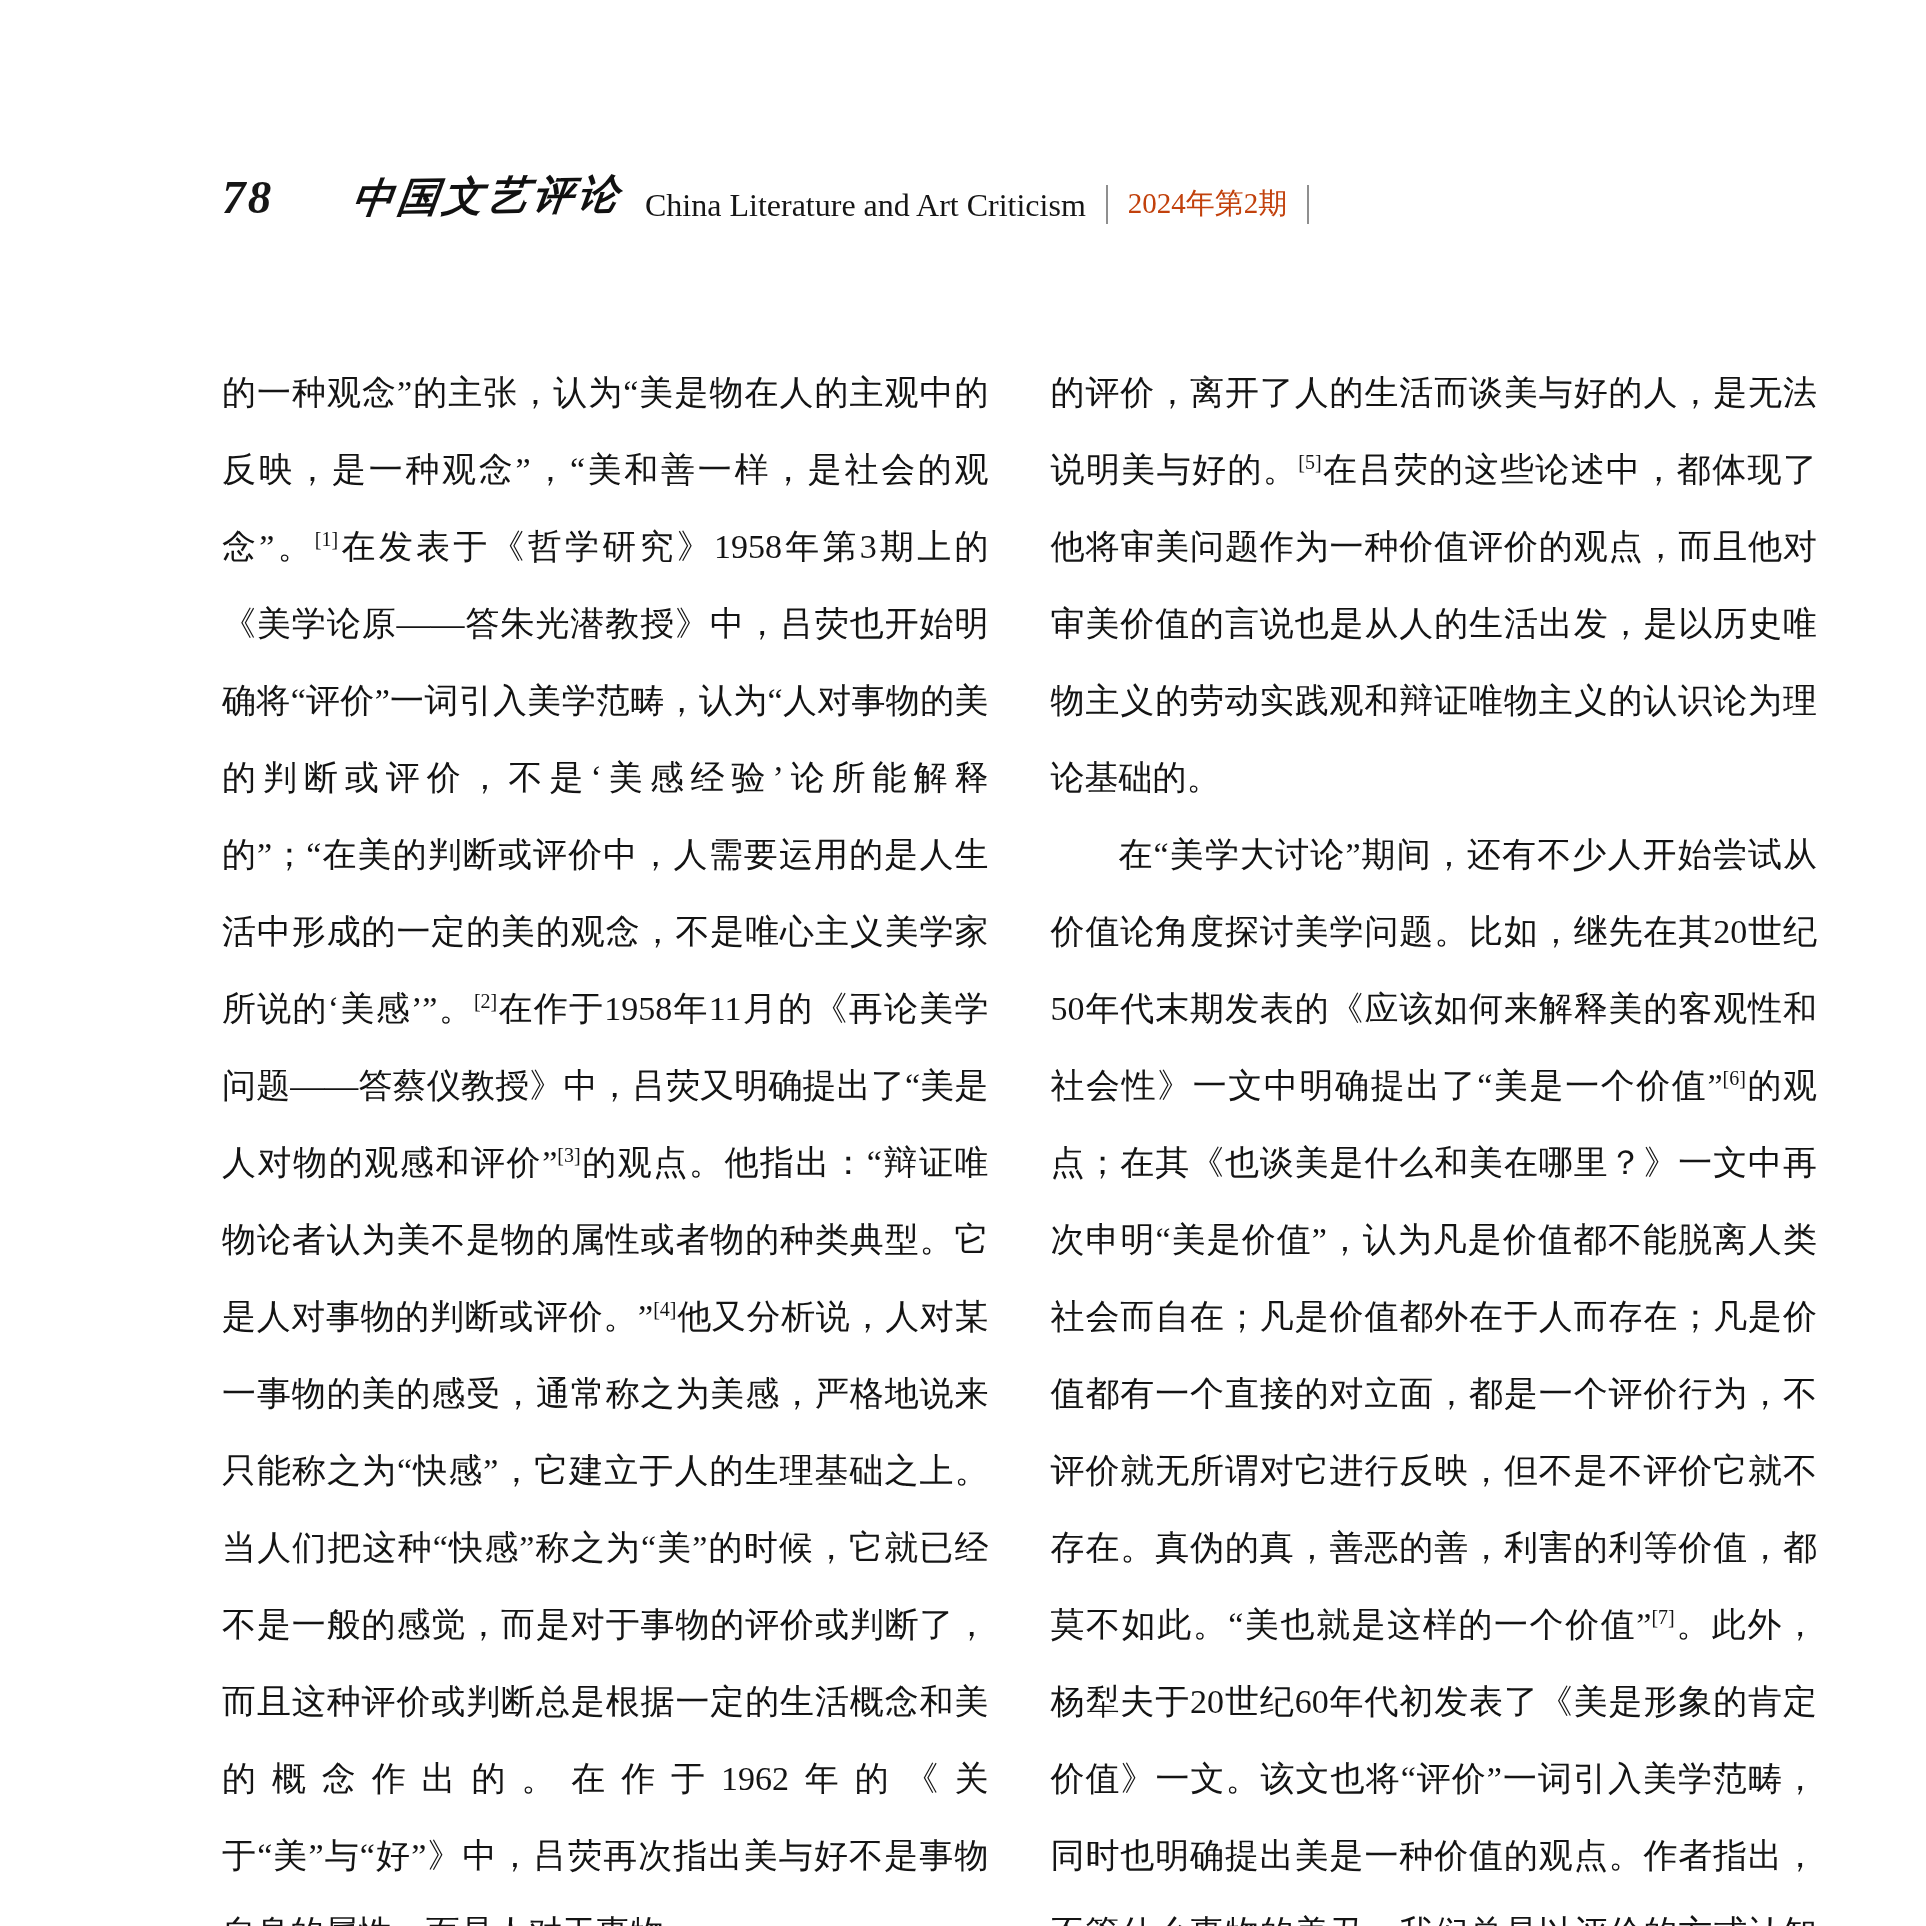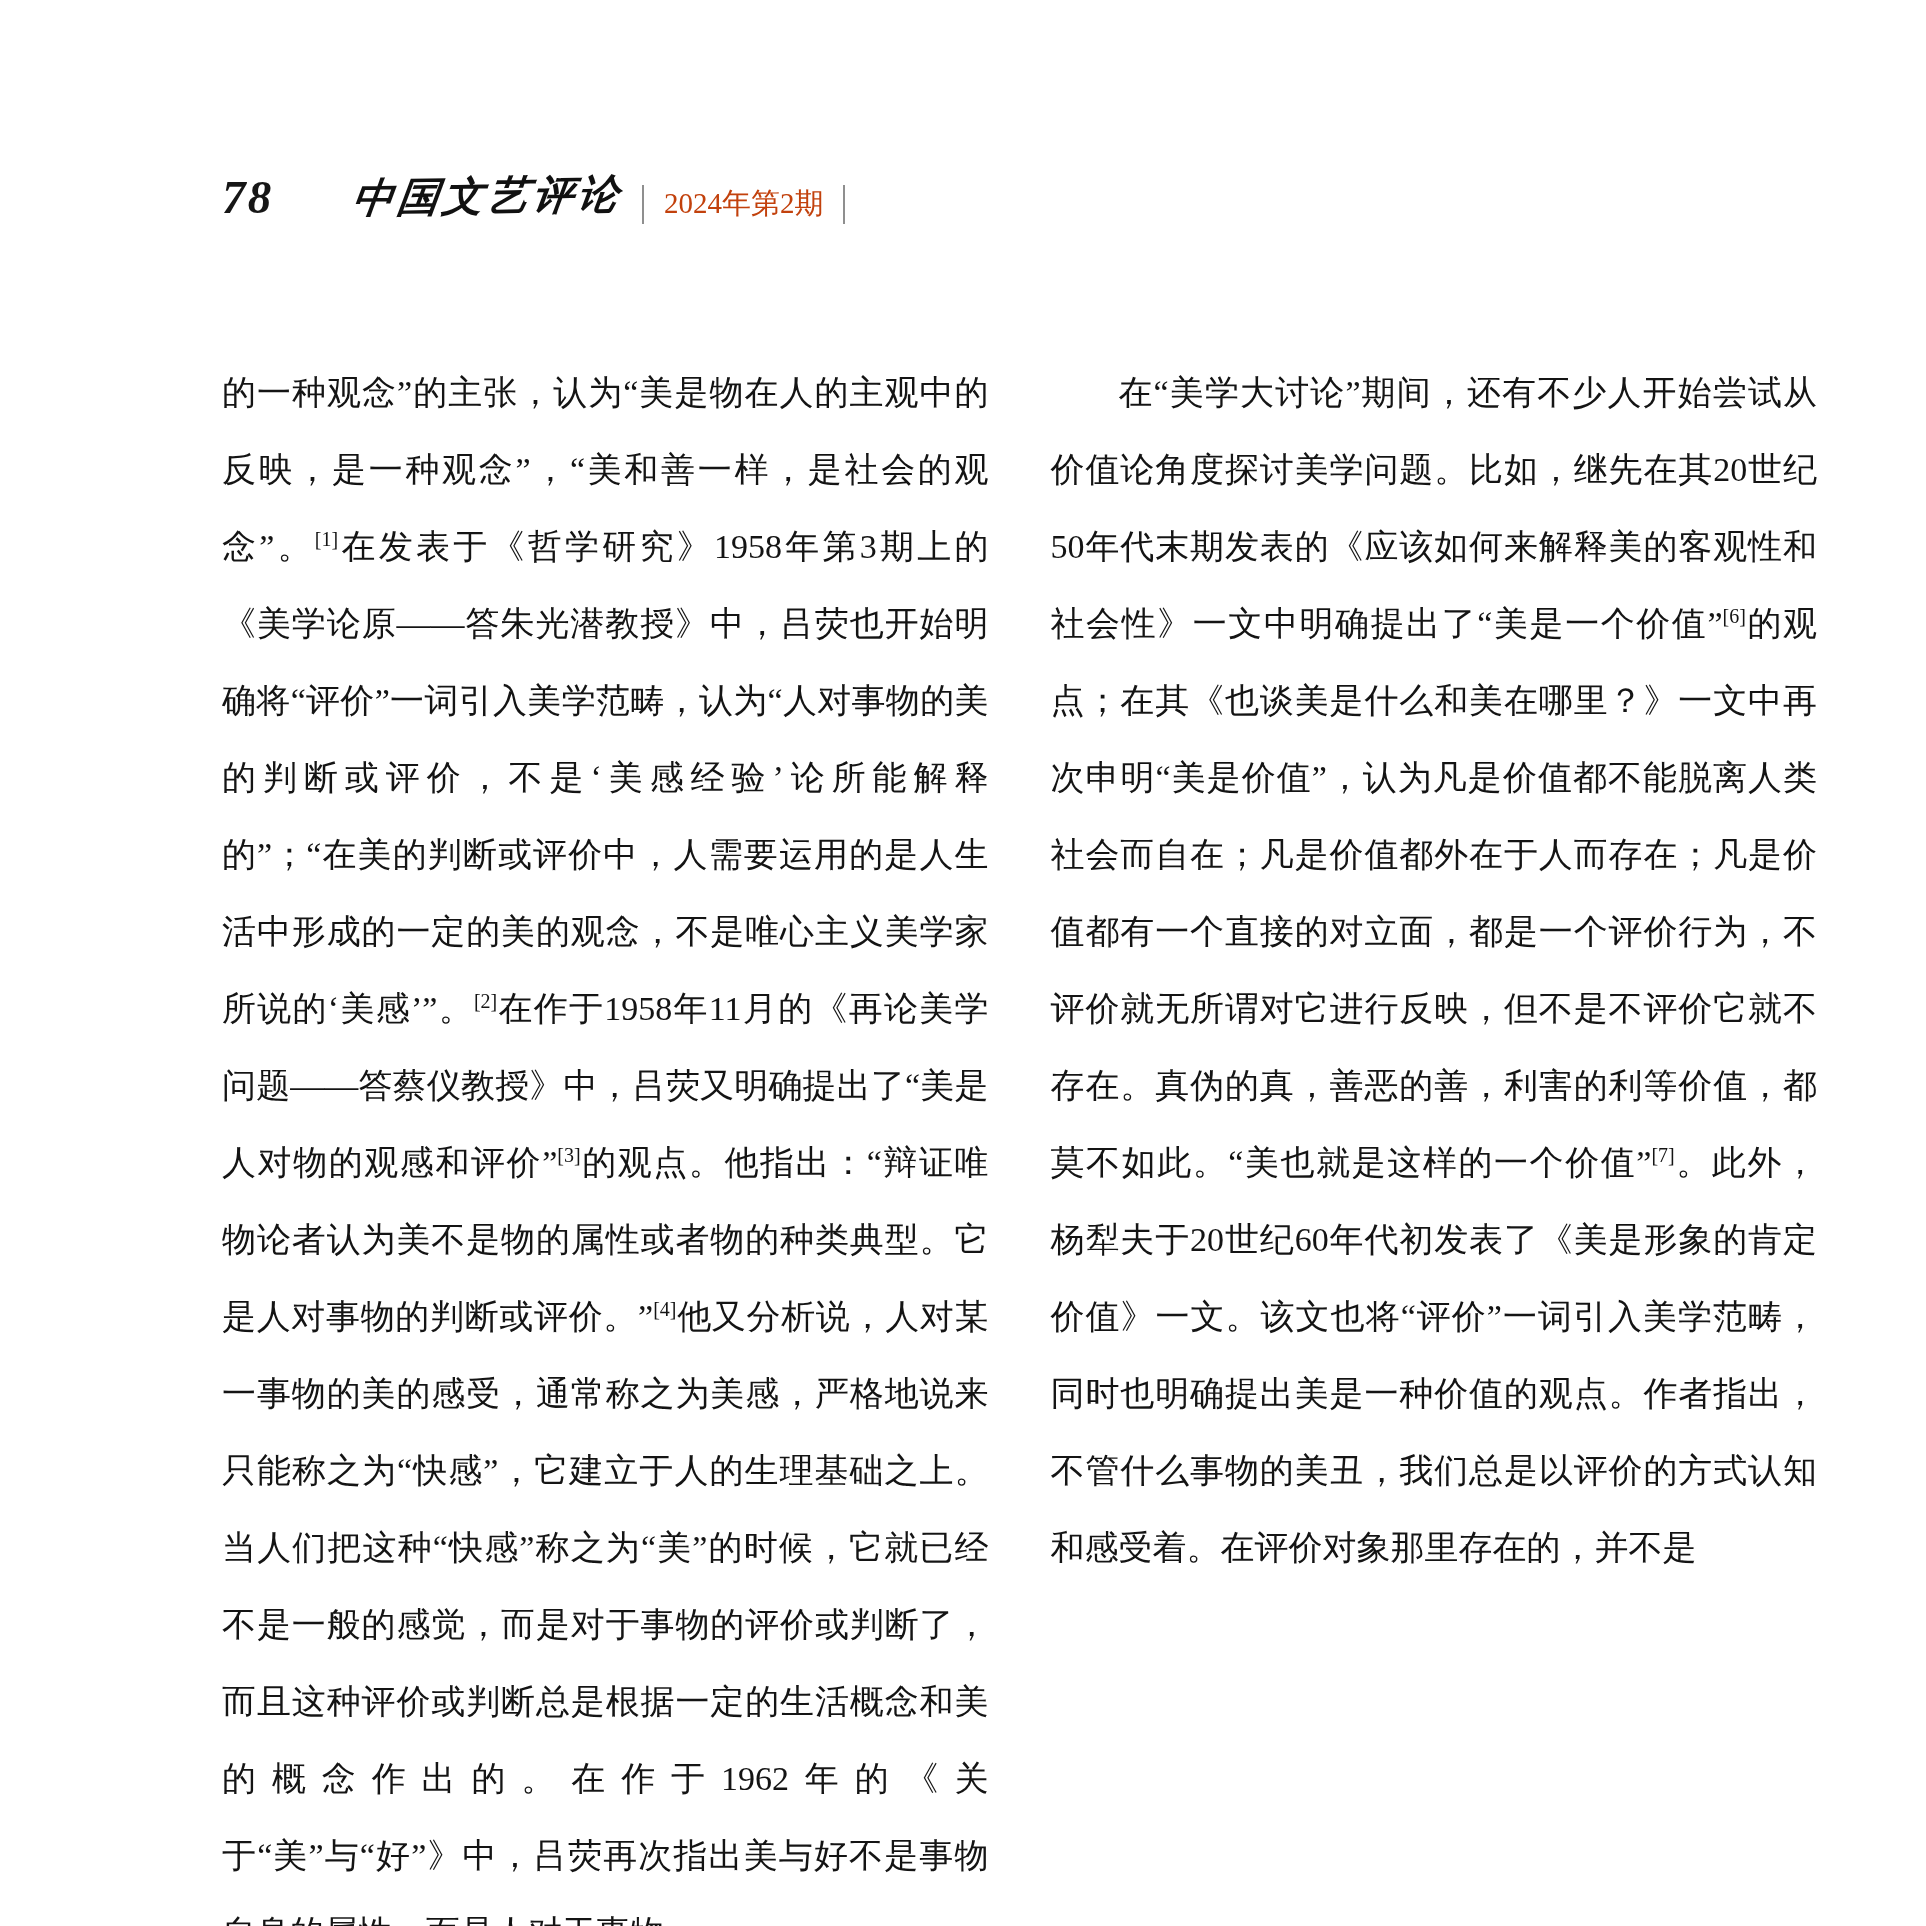--- a/index.html
+++ b/index.html
@@ -53,36 +53,38 @@
   }
 </style>
 </head>
 <body>
 
 <div class="page">
 
   <div class="header">
     <span class="page-number">78</span>
     <span class="logo-zh">中国文艺评论</span>
+    <span class="logo-en">China Literature and Art Criticism</span>
     <span class="vbar"></span>
     <span class="issue">2024年第2期</span>
     <span class="vbar"></span>
   </div>
 
   <div class="columns">
 
     <div class="column">
       <div>
           <p class="body-para">的一种观念”的主张，认为“美是物在人的主观中的反映，是一种观念”，“美和善一样，是社会的观念”。<sup>[1]</sup>在发表于《哲学研究》1958年第3期上的《美学论原——答朱光潜教授》中，吕荧也开始明确将“评价”一词引入美学范畴，认为“人对事物的美的判断或评价，不是‘美感经验’论所能解释的”；“在美的判断或评价中，人需要运用的是人生活中形成的一定的美的观念，不是唯心主义美学家所说的‘美感’”。<sup>[2]</sup>在作于1958年11月的《再论美学问题——答蔡仪教授》中，吕荧又明确提出了“美是人对物的观感和评价”<sup>[3]</sup>的观点。他指出：“辩证唯物论者认为美不是物的属性或者物的种类典型。它是人对事物的判断或评价。”<sup>[4]</sup>他又分析说，人对某一事物的美的感受，通常称之为美感，严格地说来只能称之为“快感”，它建立于人的生理基础之上。当人们把这种“快感”称之为“美”的时候，它就已经不是一般的感觉，而是对于事物的评价或判断了，而且这种评价或判断总是根据一定的生活概念和美的概念作出的。在作于1962年的《关于“美”与“好”》中，吕荧再次指出美与好不是事物自身的属性，而是人对于事物</p>
         </div>
 
     </div>
 
     <div class="column">
       <div>
+          <p class="body-para">的评价，离开了人的生活而谈美与好的人，是无法说明美与好的。<sup>[5]</sup>在吕荧的这些论述中，都体现了他将审美问题作为一种价值评价的观点，而且他对审美价值的言说也是从人的生活出发，是以历史唯物主义的劳动实践观和辩证唯物主义的认识论为理论基础的。</p>
           <p class="body-para indent">在“美学大讨论”期间，还有不少人开始尝试从价值论角度探讨美学问题。比如，继先在其20世纪50年代末期发表的《应该如何来解释美的客观性和社会性》一文中明确提出了“美是一个价值”<sup>[6]</sup>的观点；在其《也谈美是什么和美在哪里？》一文中再次申明“美是价值”，认为凡是价值都不能脱离人类社会而自在；凡是价值都外在于人而存在；凡是价值都有一个直接的对立面，都是一个评价行为，不评价就无所谓对它进行反映，但不是不评价它就不存在。真伪的真，善恶的善，利害的利等价值，都莫不如此。“美也就是这样的一个价值”<sup>[7]</sup>。此外，杨犁夫于20世纪60年代初发表了《美是形象的肯定价值》一文。该文也将“评价”一词引入美学范畴，同时也明确提出美是一种价值的观点。作者指出，不管什么事物的美丑，我们总是以评价的方式认知和感受着。在评价对象那里存在的，并不是</p>
         </div>
 
     </div>
 
   </div>
 </div>
 
 
 </body></html>

